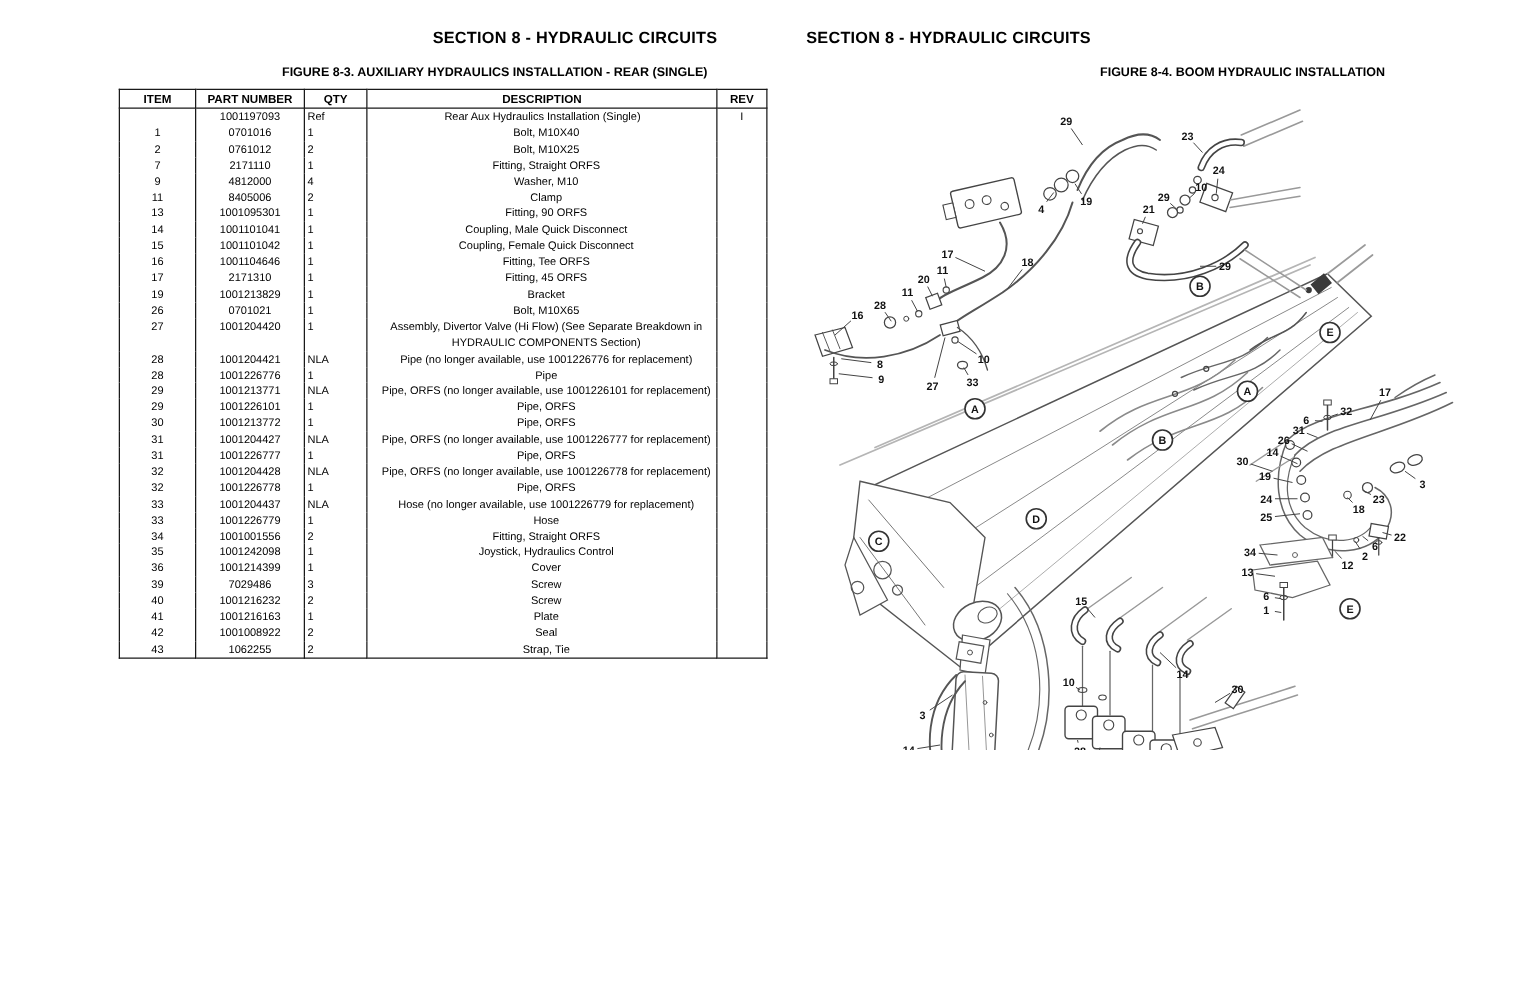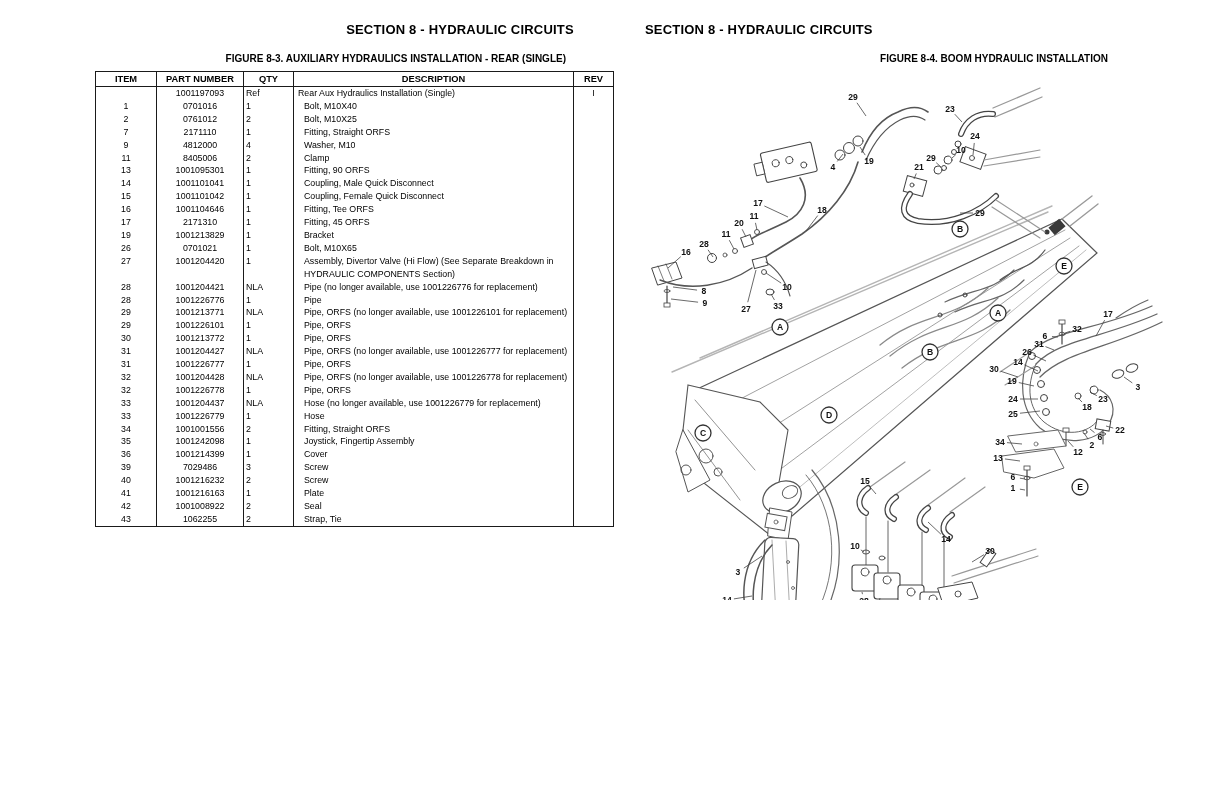--- a/index.html
+++ b/index.html
@@ -16,21 +16,21 @@
                   padding:0 2px;text-align:center;}
   .parts-table td{border-left:1px solid #1a1a1a;border-right:1px solid #1a1a1a;
                   padding:0 2px;vertical-align:top;}
   .parts-table{border:1.2px solid #1a1a1a;}
   .parts-table tbody tr:last-child td{border-bottom:1px solid #1a1a1a;}
   .col-item{width:56px;text-align:center;}
   .col-part{width:82px;text-align:center;}
   .col-qty{width:45px;}
   .col-desc{width:275px;text-align:left;}
   .col-rev{width:35px;text-align:center;}
-  td.col-desc{padding-left:4px;padding-right:3px;}
+  td.col-desc{padding-left:4px;padding-right:3px;text-align:center;}
   td.col-desc.indent{padding-left:10px;}
   .footer-bold{font-size:9.5px;font-weight:bold;}
   .footer-page{font-size:8px;color:#666;}
   .art-ref{font-size:5.5px;color:#8a8a8a;letter-spacing:.2px;}
   .bottom-strip{position:absolute;left:0;top:787px;width:1224px;height:5px;background:#bdbdbd;}
   svg text.callout{font-family:"Liberation Sans",sans-serif;font-size:8.6px;font-weight:bold;fill:#111;}
   svg text.detletter{font-family:"Liberation Sans",sans-serif;font-size:8.6px;font-weight:bold;fill:#111;}
 </style>
 </head>
 <body>
@@ -230,21 +230,21 @@
           <td class="col-item">34</td>
           <td class="col-part">1001001556</td>
           <td class="col-qty">2</td>
           <td class="col-desc indent">Fitting, Straight ORFS</td>
           <td class="col-rev"></td>
         </tr>
         <tr>
           <td class="col-item">35</td>
           <td class="col-part">1001242098</td>
           <td class="col-qty">1</td>
-          <td class="col-desc indent">Joystick, Fingertip Assembly</td>
+          <td class="col-desc indent">Joystick, Hydraulics Control</td>
           <td class="col-rev"></td>
         </tr>
         <tr>
           <td class="col-item">36</td>
           <td class="col-part">1001214399</td>
           <td class="col-qty">1</td>
           <td class="col-desc indent">Cover</td>
           <td class="col-rev"></td>
         </tr>
         <tr>

